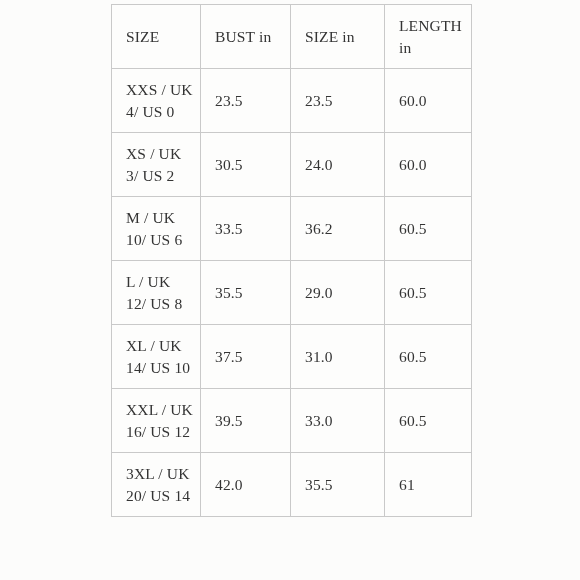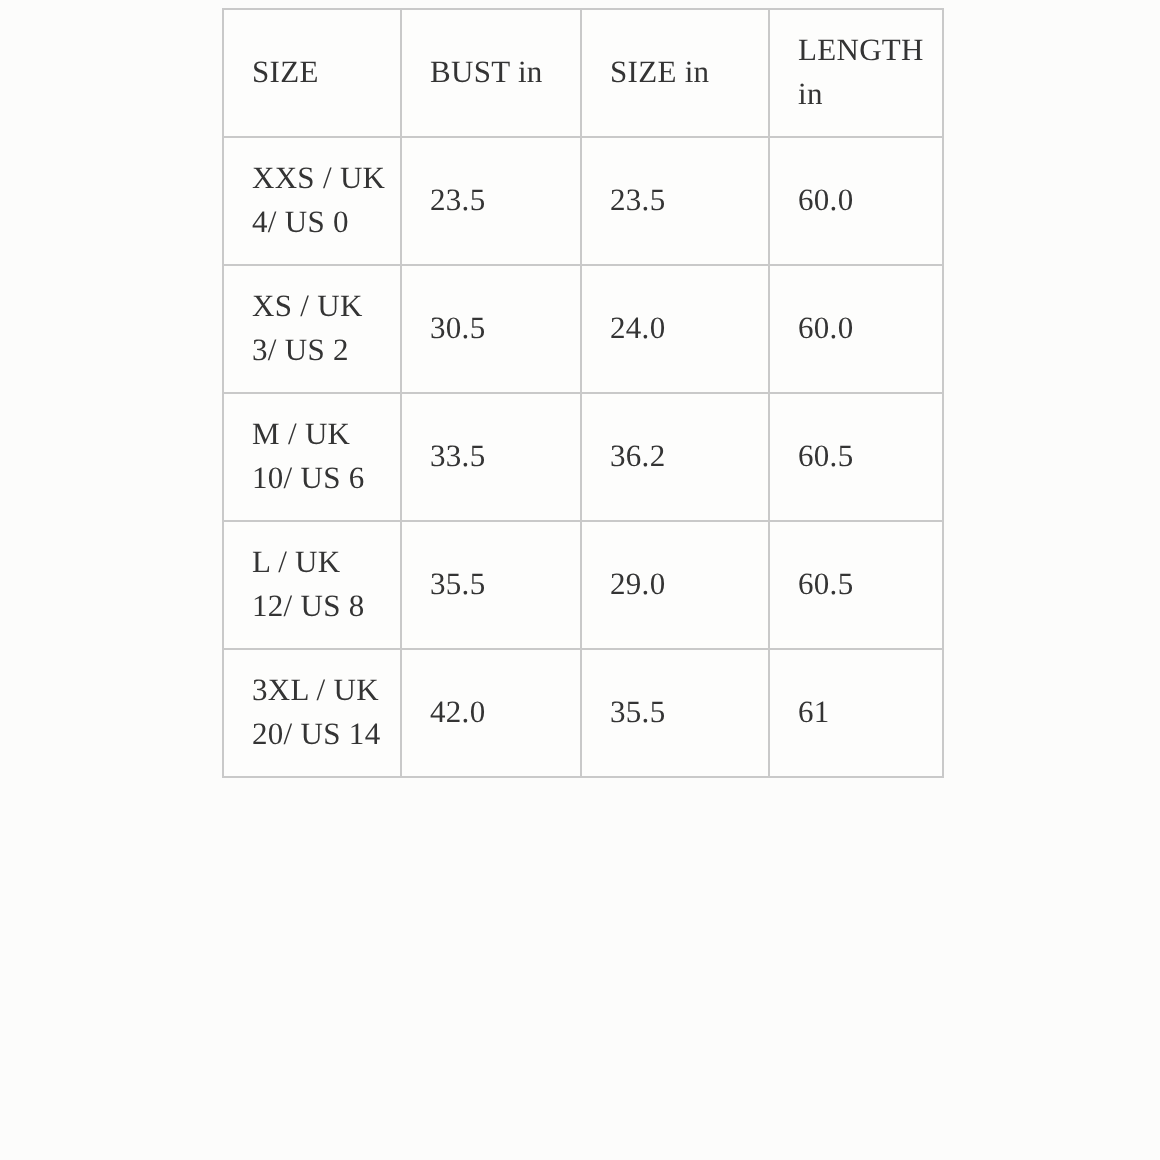--- a/index.html
+++ b/index.html
@@ -157,20 +157,48 @@
             </td>
           <td>
               <span class="cell-text">29.0</span>
             </td>
           <td>
               <span class="cell-text">60.5</span>
             </td>
         </tr>
         <tr>
           <td>
+              <span class="cell-text">XL / UK 14/ US 10</span>
+            </td>
+          <td>
+              <span class="cell-text">37.5</span>
+            </td>
+          <td>
+              <span class="cell-text">31.0</span>
+            </td>
+          <td>
+              <span class="cell-text">60.5</span>
+            </td>
+        </tr>
+        <tr>
+          <td>
+              <span class="cell-text">XXL / UK 16/ US 12</span>
+            </td>
+          <td>
+              <span class="cell-text">39.5</span>
+            </td>
+          <td>
+              <span class="cell-text">33.0</span>
+            </td>
+          <td>
+              <span class="cell-text">60.5</span>
+            </td>
+        </tr>
+        <tr>
+          <td>
               <span class="cell-text">3XL / UK 20/ US 14</span>
             </td>
           <td>
               <span class="cell-text">42.0</span>
             </td>
           <td>
               <span class="cell-text">35.5</span>
             </td>
           <td>
               <span class="cell-text">61</span>

